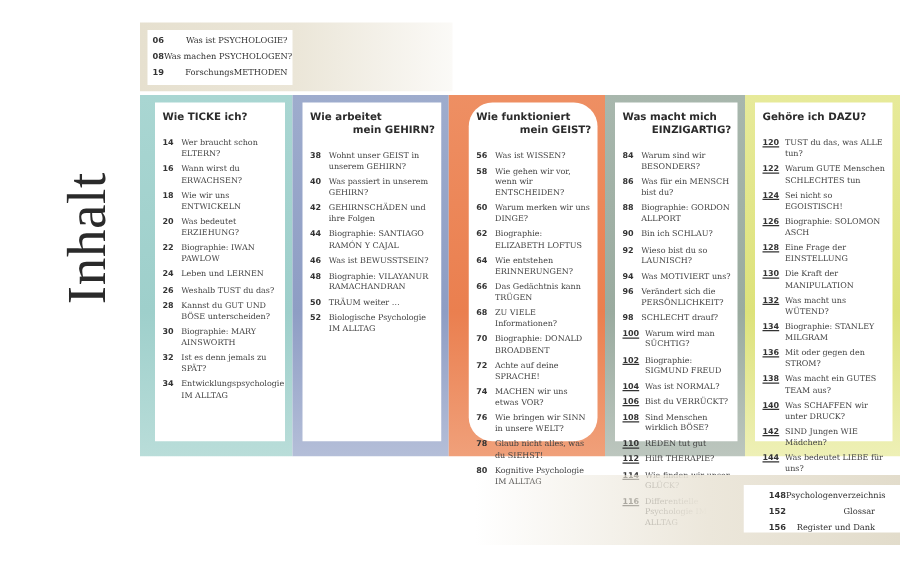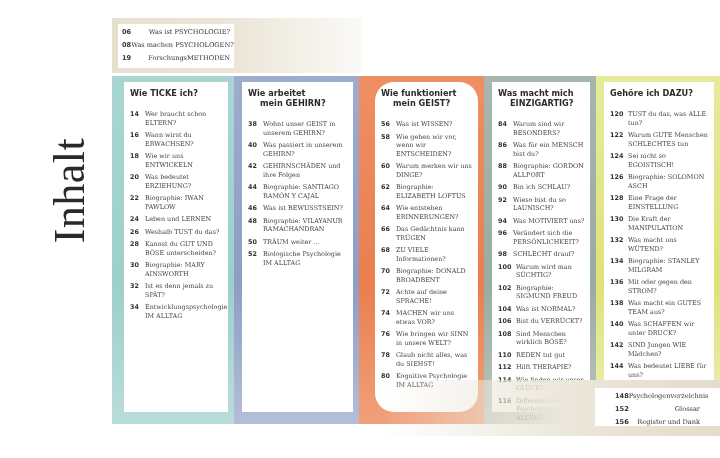--- a/index.html
+++ b/index.html
@@ -13,29 +13,29 @@
          background:linear-gradient(90deg,#e6e0cf 0%,#ebe6d8 50%,rgba(245,242,235,0.4) 100%); }
   .intro-box { position:absolute; left:118px; top:24px; width:116px; height:44px; background:#fff;
          padding:2px 4px; box-sizing:border-box; }
   .outro-band { position:absolute; left:380px; top:380px; width:340px; height:56px;
          background:linear-gradient(90deg,rgba(245,242,235,0) 0%,#ece7db 55%,#e2dccb 100%); }
   .outro-box { position:absolute; left:595px; top:388px; width:125px; height:38px; background:#fff;
          padding:2px 20px; box-sizing:border-box; }
   .mini-item { display:flex; font-size:6.6px; line-height:13px; white-space:nowrap;justify-content:space-between; }
   .mini-item .num { font-family:"DejaVu Sans", sans-serif; font-weight:bold; width:14px; color:#333; }
   .outro-box .mini-item .num { width:16px; }
-  .columns { position:absolute; left:112px; top:76px; height:348px; display:flex; }
+  .columns { position:absolute; left:112px; top:76px; height:289px; display:flex; }
   .col { position:relative; height:100%; box-sizing:border-box; padding:6px 6px 12px 8px; }
   .col .inner { background:#fff; height:100%; box-sizing:border-box; padding:6px 5px 4px 6px; }
   .col-head { font-family:"DejaVu Sans", sans-serif; font-weight:bold; font-size:8.2px; color:#2b2b2b;
          line-height:10px; margin-bottom:12px; }
-  .col-head .l2 { display:block; padding-left:12px; }
+  .col-head .l2 { display:block; padding-left:12px;text-align:right; }
   .item { display:flex; font-size:6.4px; line-height:8.5px; margin-bottom:4px; color:#444; }
   .item .num { font-family:"DejaVu Sans", sans-serif; font-weight:bold; width:15px; flex:none; color:#333; }
-  .item .wide { width:18px; }
+  .item .wide { width:18px;text-decoration:underline; }
   .item .txt { flex:1; }
   .c1 { width:122px; background:linear-gradient(180deg,#a9d6d2,#9ecfcb 60%,#b9ddd9); }
   .c2 { width:125px; background:linear-gradient(180deg,#9eaccd,#8e9dc4 60%,#b4bed8); }
   .c3 { width:125px; background:linear-gradient(180deg,#ee8f63,#ea7f4f 60%,#f0a07a); }
   .c4 { width:112px; background:linear-gradient(180deg,#a8b7ad,#9aab9f 60%,#bcc6be); }
   .c5 { width:124px; background:linear-gradient(180deg,#e7ea9a,#dde27a 60%,#eef0b6); }
   .c1 .inner { margin-left:4px; }
   .c3 .inner { margin-left:8px;border-radius:19px; }
 </style>
 </head>

